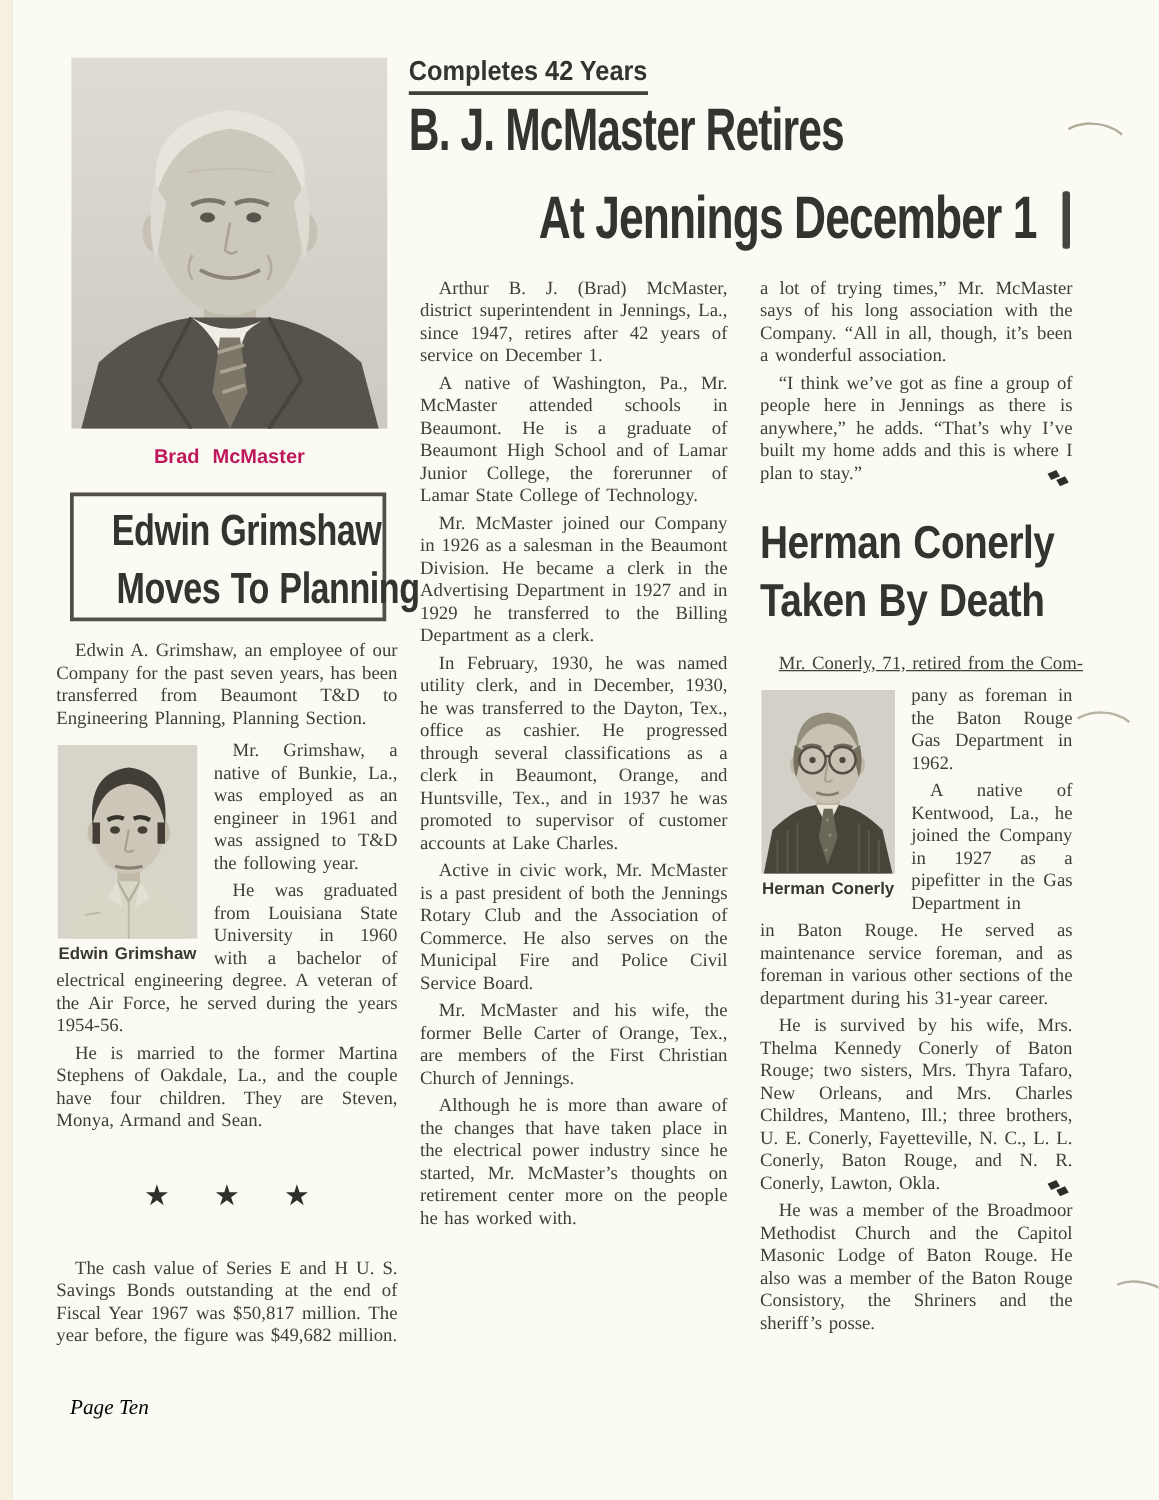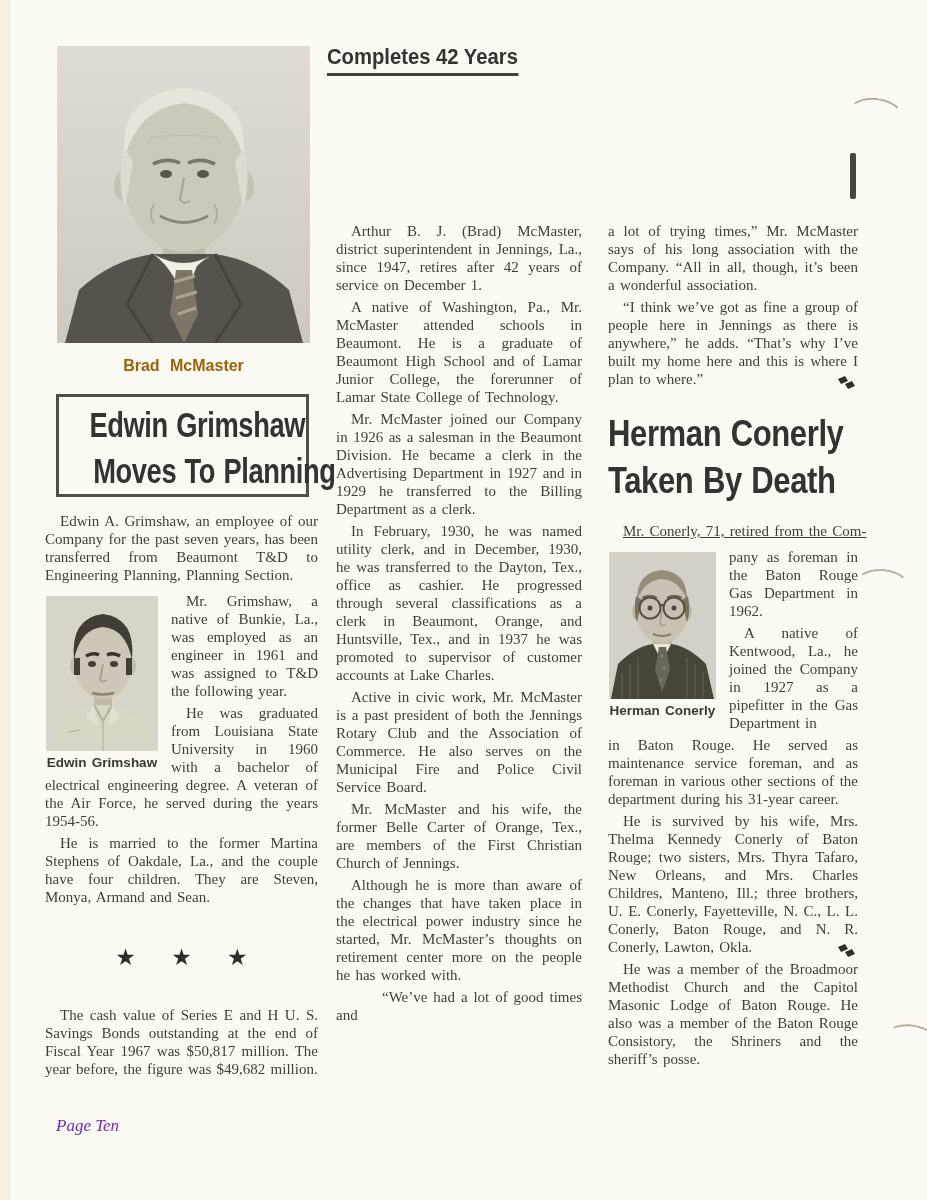--- a/index.html
+++ b/index.html
@@ -26,21 +26,21 @@
   .mainhl .l{font-family:"Liberation Sans",sans-serif;font-weight:bold;}
   .mainhl .l span{display:inline-block;font-size:48px;line-height:50px;letter-spacing:-1px;
         transform:scaleX(.71);transform-origin:left;white-space:nowrap;}
   .mainhl .l2{margin:20px 0 0 104px;}
   .mainhl .l2 span{transform:scaleX(.74);}
 
   
   .brad-fig{position:absolute;left:57px;top:46px;width:253px;margin:0;text-align:center;}
   .brad-fig svg{display:block;}
   .brad-fig figcaption{margin-top:13px;font:bold 16px/20px "Liberation Sans",sans-serif;
-        word-spacing:6px;color:#a16207;}
+        word-spacing:6px;color:#be185d;}
 
   
   .grimshaw-wrap{position:absolute;left:45px;top:394px;width:273px;}
   .gbox{box-sizing:border-box;border:3px solid #504f49;width:253px;height:103px;margin-left:11px;
         text-align:center;padding-top:5px;color:#33332f;}
   .gbox .bl{font-family:"Liberation Sans",sans-serif;font-weight:bold;}
   .gbox .bl span{display:inline-block;font-size:35px;line-height:46px;letter-spacing:-.5px;
         transform:scaleX(.78);transform-origin:center;white-space:nowrap;}
   .grimshaw-wrap .intro{margin-top:15px;}
 
@@ -49,21 +49,21 @@
   .floatphoto{float:left;margin:4px 13px 3px 1px;}
   .floatphoto svg{display:block;}
   .floatcaption{float:left;clear:left;text-align:center;
         font:bold 13.5px/18px "Liberation Sans",sans-serif;color:#3a3931;margin:0 13px 3px 1px;}
   .clear{clear:both;}
 
   
   .stars{position:absolute;left:45px;top:944px;width:273px;text-align:center;
         font-size:23px;color:#2f2e2a;letter-spacing:14px;text-indent:14px;font-family:"DejaVu Sans",sans-serif;}
   .bonds-wrap{position:absolute;left:45px;top:1006px;width:273px;}
-  .pagenum{position:absolute;left:56px;top:1116px;font:italic 17px/20px "Liberation Serif",serif;color:#6d28d9;}
+  .pagenum{position:absolute;left:56px;top:1116px;font:italic 17px/20px "Liberation Serif",serif;color:#000000;}
 
   
   .subhl{margin:22px 0 18px;color:#33332f;font-family:"Liberation Sans",sans-serif;font-weight:bold;}
   .subhl .l span{display:inline-block;font-size:37px;line-height:47px;letter-spacing:-.5px;
         transform:scaleX(.84);transform-origin:left;white-space:nowrap;}
 
   
   .endmark{float:right;margin:5px 0 0 8px;}
   .endmark svg{display:block;}
 
@@ -113,35 +113,38 @@
       <line x1="117" y1="236" x2="138" y2="230" stroke="#aaa392" stroke-width="3"></line>
       <line x1="119" y1="252" x2="140" y2="246" stroke="#aaa392" stroke-width="3"></line>
       <line x1="121" y1="268" x2="139" y2="262" stroke="#aaa392" stroke-width="3"></line>
     </svg>
     <figcaption>Brad McMaster</figcaption>
   </figure>
 
   <div class="kicker-wrap">
     <span>Completes 42 Years</span>
   </div>
+  <div class="mainhl">
+    <div class="l l1"><span>B. J. McMaster Retires</span></div>
+    <div class="l l2"><span>At Jennings December 1</span></div>
+  </div>
 
   <section class="col body" id="midcol">
     <p>Arthur B. J. (Brad) McMaster, district superintendent in Jennings, La., since 1947, retires after 42 years of service on December 1.</p>
     <p>A native of Washington, Pa., Mr. McMaster attended schools in Beaumont. He is a graduate of Beaumont High School and of Lamar Junior College, the forerunner of Lamar State College of Technology.</p>
     <p>Mr. McMaster joined our Company in 1926 as a salesman in the Beaumont Division. He became a clerk in the Advertising Department in 1927 and in 1929 he transferred to the Billing Department as a clerk.</p>
     <p>In February, 1930, he was named utility clerk, and in December, 1930, he was transferred to the Dayton, Tex., office as cashier. He progressed through several classifications as a clerk in Beaumont, Orange, and Huntsville, Tex., and in 1937 he was promoted to supervisor of customer accounts at Lake Charles.</p>
     <p>Active in civic work, Mr. McMaster is a past president of both the Jennings Rotary Club and the Association of Commerce. He also serves on the Municipal Fire and Police Civil Service Board.</p>
     <p>Mr. McMaster and his wife, the former Belle Carter of Orange, Tex., are members of the First Christian Church of Jennings.</p>
     <p>Although he is more than aware of the changes that have taken place in the electrical power industry since he started, Mr. McMaster’s thoughts on retirement center more on the people he has worked with.</p>
-    <p class="deep">“We’ve had a lot of good times and</p>
   </section>
 
   <section class="col body" id="rightcol">
     <p class="noindent">a lot of trying times,” Mr. McMaster says of his long association with the Company. “All in all, though, it’s been a wonderful association.</p>
-    <p><span>“I think we’ve got as fine a group of people here in Jennings as there is anywhere,” he adds. “That’s why I’ve built my home here and this is where I plan to where.”</span><span class="endmark">
+    <p><span>“I think we’ve got as fine a group of people here in Jennings as there is anywhere,” he adds. “That’s why I’ve built my home adds and this is where I plan to stay.”</span><span class="endmark">
           <svg width="21" height="15" viewBox="0 0 21 15">
             <polygon points="1,4 8,1 11,6 4,9" fill="#2f2e2a"></polygon>
             <polygon points="8,9 15,6 18,11 11,14" fill="#2f2e2a"></polygon>
           </svg>
         </span></p>
 
     <div class="subhl">
       <div class="l"><span>Herman Conerly</span></div>
       <div class="l"><span>Taken By Death</span></div>
     </div>

